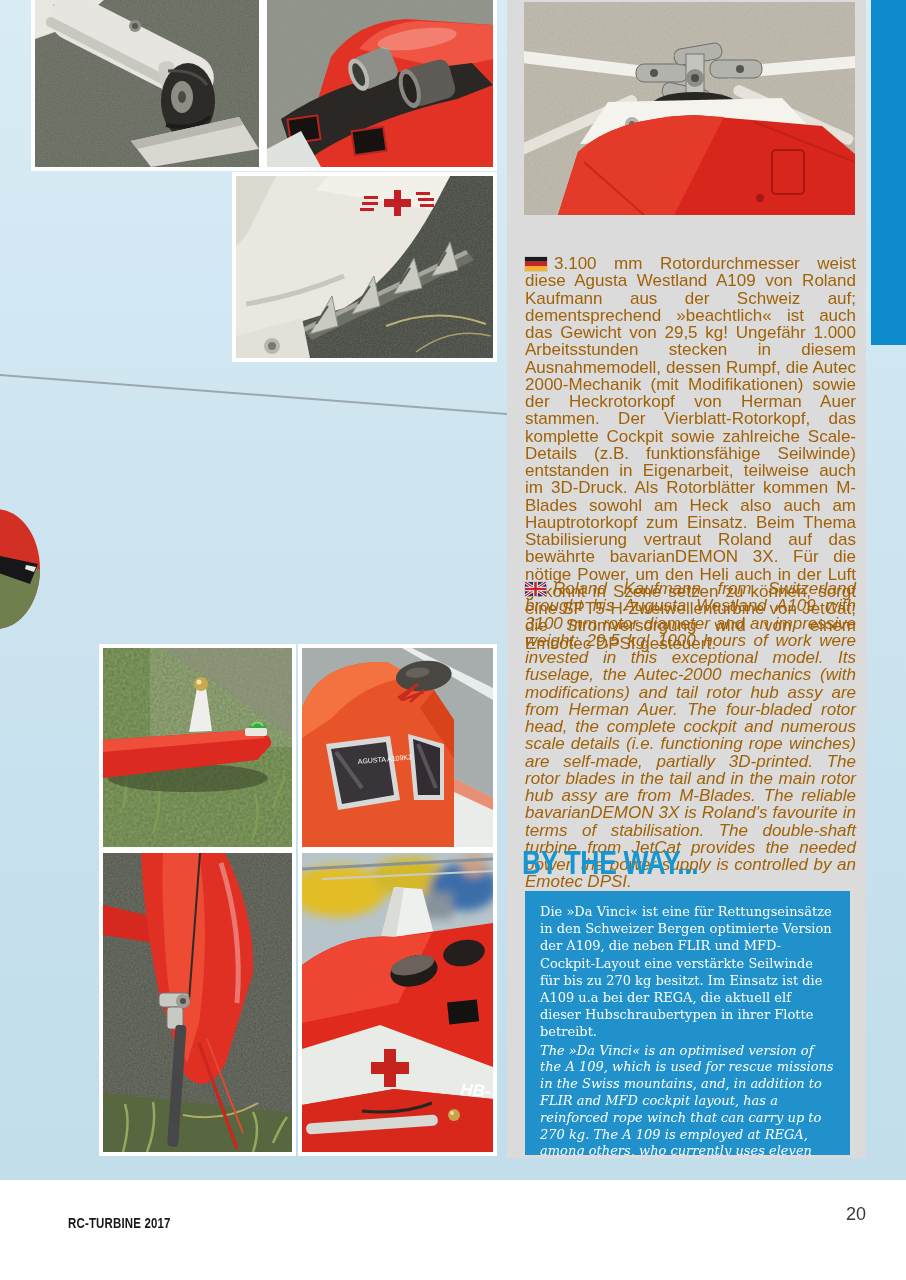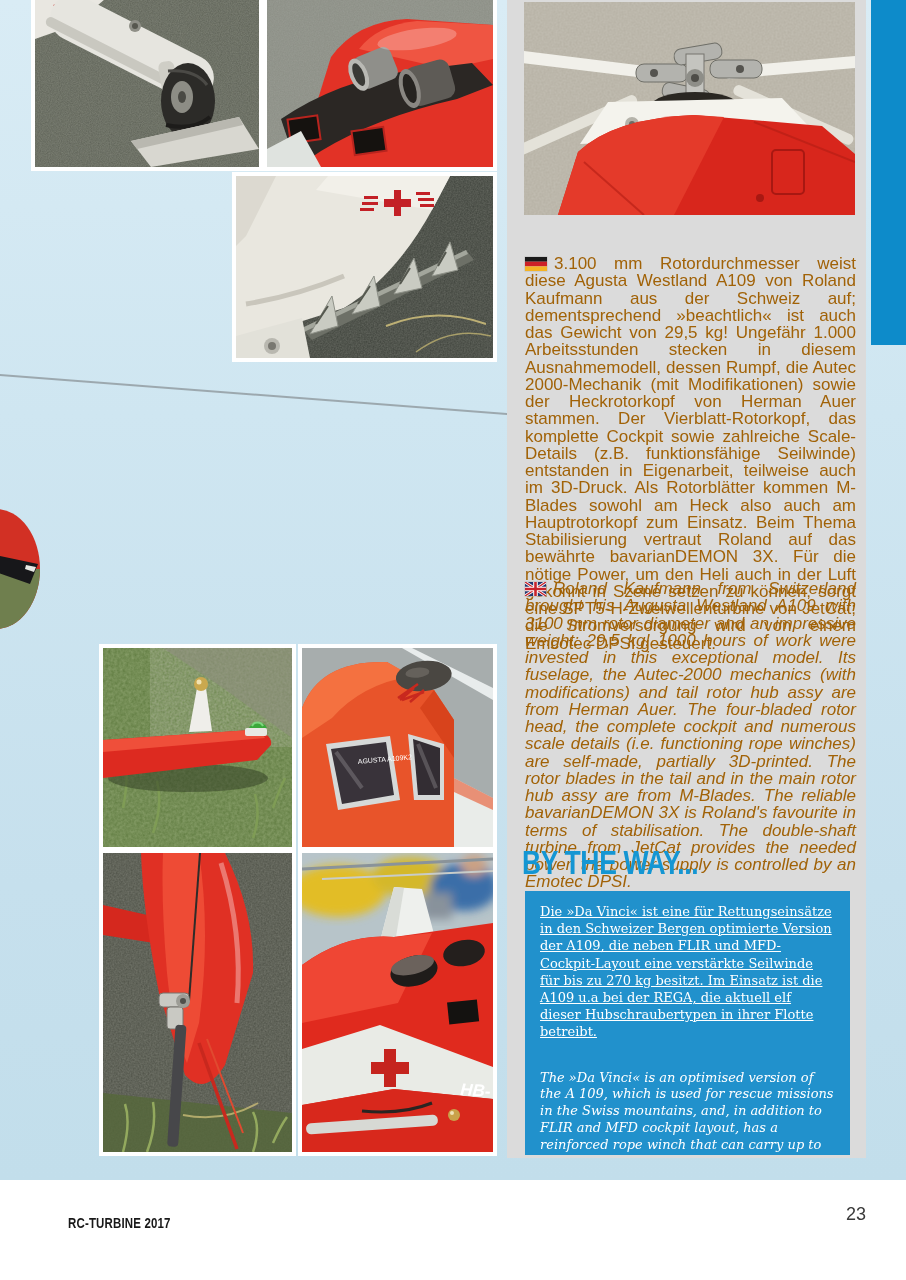--- a/index.html
+++ b/index.html
@@ -26,21 +26,21 @@
   .para{position:absolute;width:331px;font-size:17px;line-height:17.25px;color:#a16207;text-align:justify;}
   .para-en{font-style:italic;}
   .flag{float:left;margin:2px 7px 0 0;display:block;box-shadow:0 0 0 .5px #bbb;}
   .flag svg{display:block;}
 
   .btw-heading{position:absolute;left:522px;top:843px;font-size:34px;font-weight:800;color:#1496d3;
                letter-spacing:-.5px;transform:scaleX(.78);transform-origin:left top;white-space:nowrap;}
 
   .info-box{position:absolute;left:525px;top:891px;width:325px;height:264px;background:#2191cc;
             box-sizing:border-box;padding:12px 15px;overflow:hidden;}
-  .info-box .de{font-family:"DejaVu Serif",serif;font-size:13px;line-height:17.2px;color:#ffffff;margin:0 0 29px 0;text-decoration:underline;}
+  .info-box .de{font-family:"DejaVu Serif",serif;font-size:13px;line-height:17.2px;color:#ffffff;margin:0 0 2px 0;}
   .info-box .en{font-family:"DejaVu Serif",serif;font-size:13px;line-height:16.8px;color:#ffffff;font-style:italic;margin:0;}
 
   .footer-mag{position:absolute;left:68px;top:1215px;font-size:14px;font-weight:bold;color:#191919;
               letter-spacing:.2px;transform:scaleX(.82);transform-origin:left top;white-space:nowrap;}
   .footer-page{position:absolute;left:810px;top:1204px;width:56px;text-align:right;font-size:18px;color:#3a3a3a;}
 </style>
 </head>
 <body>
 
 <div id="page">
@@ -366,15 +366,15 @@
   </div>
 
   <div class="btw-heading">BY THE WAY...</div>
 
   <div class="info-box">
     <p class="de">Die »Da Vinci« ist eine für Rettungseinsätze in den Schweizer Bergen optimierte Version der A109, die neben FLIR und MFD-Cockpit-Layout eine verstärkte Seilwinde für bis zu 270 kg besitzt. Im Einsatz ist die A109 u.a bei der REGA, die aktuell elf dieser Hubschraubertypen in ihrer Flotte betreibt.</p>
     <p class="en">The »Da Vinci« is an optimised version of the A 109, which is used for rescue missions in the Swiss mountains, and, in addition to FLIR and MFD cockpit layout, has a reinforced rope winch that can carry up to 270 kg. The A 109 is employed at REGA, among others, who currently uses eleven units of this helicopter type.</p>
   </div>
 
   <div class="footer-mag">RC-TURBINE 2017</div>
-  <div class="footer-page">23</div>
+  <div class="footer-page">20</div>
 
 </div>
 
 </body></html>

